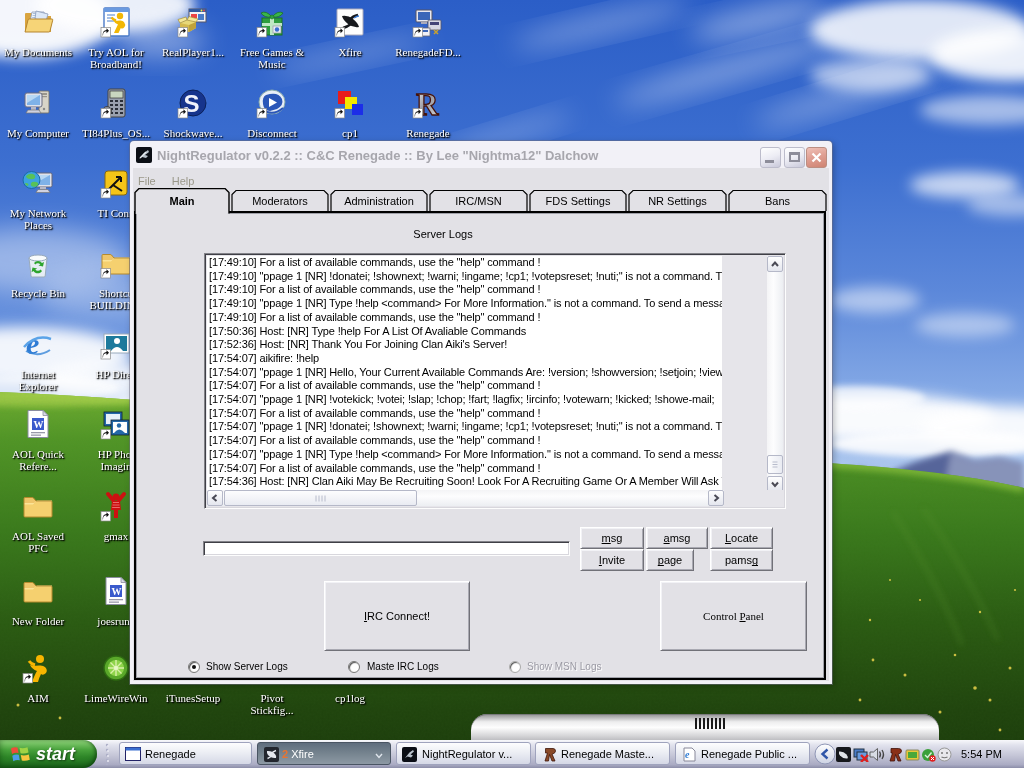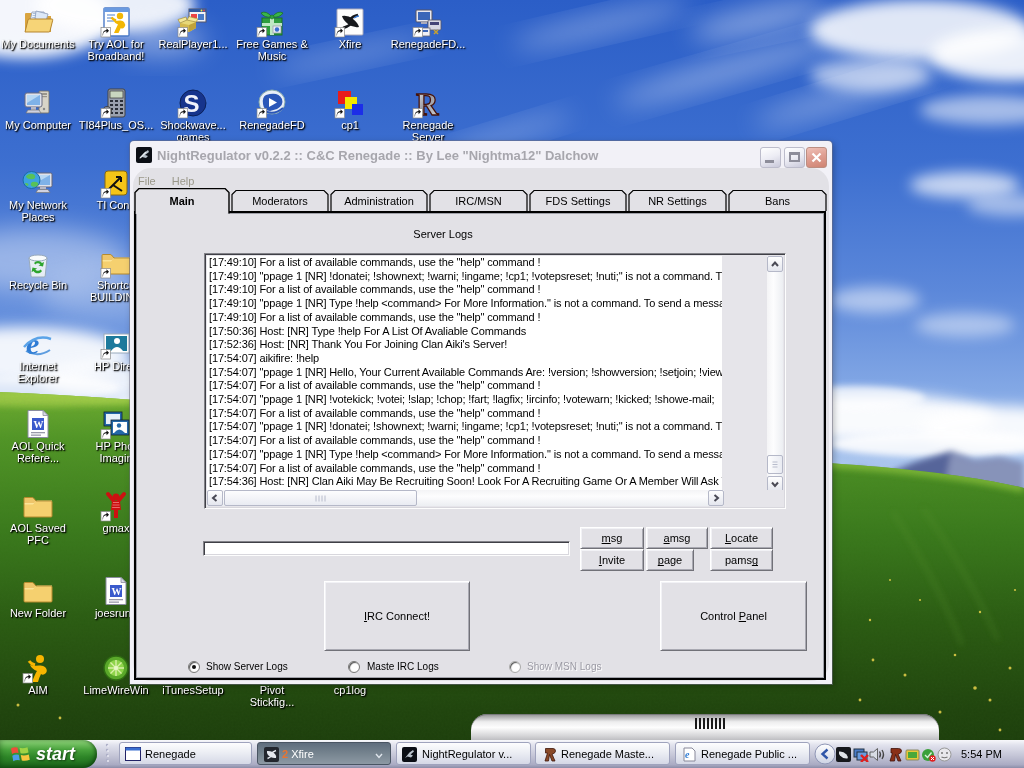--- a/index.html
+++ b/index.html
@@ -1,25 +1,25 @@
 <!DOCTYPE html>
 <html><head>
 <meta charset="utf-8">
 <style>
 html,body{margin:0;padding:0;width:1024px;height:768px;overflow:hidden;}
 body{font-family:"Liberation Sans",sans-serif;position:relative;background:#3a6ed0;}
 #wall{position:absolute;left:0;top:0;}
 .ic{position:absolute;text-align:center;color:#fff;font-size:11px;line-height:12px;}
-.ic .t{margin-top:0;text-shadow:1px 1px 2px #000,1px 1px 1px rgba(0,0,0,.9);}
+.ic .t{margin-top:8px;text-shadow:1px 1px 2px #000,1px 1px 1px rgba(0,0,0,.9);font-family:Liberation Serif, serif;}
 .ic svg{display:block;margin:0 auto;}
 #win{position:absolute;left:130px;top:141px;width:702px;height:543px;background:#f2f1f7;border-radius:4px 4px 0 0;box-shadow:0 0 0 1px rgba(110,110,130,.5),2px 2px 7px rgba(0,0,0,.28);}
 #ttl{position:absolute;left:27px;top:7px;font-size:13px;font-weight:bold;color:#a7a6ad;white-space:nowrap;}
 .cap{position:absolute;top:6px;width:21px;height:21px;border-radius:3px;box-sizing:border-box;}
 .capn{background:linear-gradient(160deg,#ffffff,#ececf4 50%,#c9c9da);border:1px solid #bcbccb;}
-#client{position:absolute;left:3px;top:27px;width:696px;height:513px;background:#e2e1e6;font-size:11px;border-radius:18px;}
+#client{position:absolute;left:3px;top:27px;width:696px;height:513px;background:#e2e1e6;font-size:11px;}
 #page{position:absolute;left:1px;top:43px;width:688px;height:465px;border:2px solid #000;background:#e2e1e6;box-shadow:inset 0 0 0 1px #9fa0a8;}
 .bevelout{position:absolute;background:#e2e1e6;border-top:1px solid #ffffff;border-left:1px solid #ffffff;border-right:1px solid #717178;border-bottom:1px solid #717178;box-shadow:inset 1px 1px 0 #f2f2f6,inset -1px -1px 0 #a9a9b2;box-sizing:border-box;}
 .sunken{position:absolute;border-top:1px solid #828288;border-left:1px solid #828288;border-right:1px solid #fdfdfd;border-bottom:1px solid #fdfdfd;box-shadow:inset 1px 1px 0 #3f3f46,inset -1px -1px 0 #d8d7dd;box-sizing:border-box;background:#fff;}
 .bbtn{text-align:center;color:#000;}
 #taskbar{position:absolute;left:0;top:740px;width:1024px;height:28px;background:linear-gradient(#f8f8fb,#e1e2ed 18%,#c5c6d7 55%,#aaabc3 88%,#8b8da8);font-size:11px;}
 .tbtn{position:absolute;top:2px;height:23px;border-radius:3px;background:linear-gradient(#fdfdfe,#eceef4 45%,#d5d8e6);border:1px solid #9fa3bd;box-sizing:border-box;color:#000;overflow:hidden;}
 .tbtn .txt{position:absolute;left:25px;top:5px;white-space:nowrap;}
 .rad{position:absolute;width:12px;height:12px;border-radius:50%;background:#fff;border:1px solid #777;box-shadow:inset 1px 1px 1px #555;box-sizing:border-box;}
 .rlbl{position:absolute;font-size:10px;color:#000;}
 u{text-decoration-skip-ink:none;text-underline-offset:1px;}
@@ -264,21 +264,21 @@
   </div>
 <div class="ic" style="left:233px;top:87px;width:78px">
     <svg width="32" height="32" viewBox="0 0 32 32">
       <ellipse cx="16" cy="15" rx="13" ry="12" fill="#e8eef8" stroke="#8aa" stroke-width="1"></ellipse>
 <path d="M10,8 Q22,4 26,12 Q28,18 21,22 L14,24 Q8,24 7,17 Q6,10 10,8 Z" fill="#2a56b8"></path>
 <path d="M13,11 L21,15.5 L13,20 Z" fill="#fff"></path>
 <path d="M6,22 Q16,30 27,21" stroke="#2a56b8" stroke-width="2" fill="none"></path>
       <rect x="1" y="21.5" width="9.5" height="9.5" fill="#fff" stroke="#888" stroke-width="0.7"></rect>
       <path d="M3,29.5 C3,26.5 4.2,25.2 6.5,25.2 L6.5,27.3 L9,24.7 L6.5,22.2 L6.5,24 C3.8,24 2.6,26.2 2.6,29.5 Z" fill="#111"></path>
     </svg>
-    <div class="t">RenegadeFD</div>
+    <div class="t">Disconnect</div>
   </div>
 <div class="ic" style="left:311px;top:87px;width:78px">
     <svg width="32" height="32" viewBox="0 0 32 32">
       <rect x="4" y="4" width="13" height="13" fill="#e81c1c"></rect>
 <rect x="11" y="10" width="12" height="12" fill="#f5e800"></rect>
 <rect x="18" y="17" width="11" height="11" fill="#1c2ee8"></rect>
       <rect x="1" y="21.5" width="9.5" height="9.5" fill="#fff" stroke="#888" stroke-width="0.7"></rect>
       <path d="M3,29.5 C3,26.5 4.2,25.2 6.5,25.2 L6.5,27.3 L9,24.7 L6.5,22.2 L6.5,24 C3.8,24 2.6,26.2 2.6,29.5 Z" fill="#111"></path>
     </svg>
     <div class="t">cp1</div>
@@ -571,21 +571,21 @@
     <div class="sunken" style="left:70px;top:373px;width:367px;height:15px;"></div>
 
     <div class="bevelout bbtn" style="left:447px;top:359px;width:64px;height:22px;line-height:20px;"><u>m</u>sg</div>
     <div class="bevelout bbtn" style="left:513px;top:359px;width:62px;height:22px;line-height:20px;"><u>a</u>msg</div>
     <div class="bevelout bbtn" style="left:577px;top:359px;width:63px;height:22px;line-height:20px;"><u>L</u>ocate</div>
     <div class="bevelout bbtn" style="left:447px;top:381px;width:64px;height:22px;line-height:20px;"><u>I</u>nvite</div>
     <div class="bevelout bbtn" style="left:513px;top:381px;width:48px;height:22px;line-height:20px;"><u>p</u>age</div>
     <div class="bevelout bbtn" style="left:577px;top:381px;width:63px;height:22px;line-height:20px;">pams<u>g</u></div>
 
     <div class="bevelout bbtn" style="left:191px;top:413px;width:146px;height:70px;line-height:68px;"><u>I</u>RC Connect!</div>
-    <div class="bevelout bbtn" style="left:527px;top:413px;width:147px;height:70px;line-height:68px;">Control <u>P</u>anel</div>
+    <div class="bevelout bbtn" style="left:527px;top:413px;width:147px;height:70px;line-height:68px;font-family:Liberation Serif, serif;">Control <u>P</u>anel</div>
 
     <div class="rad" style="left:55px;top:493px;">
         <div style="position:absolute;left:3px;top:3px;width:4px;height:4px;border-radius:50%;background:#111;"></div>
       </div>
     <div class="rlbl" style="left:73px;top:493px;">Show Server Logs</div>
     <div class="rad" style="left:215px;top:493px;"></div>
     <div class="rlbl" style="left:234px;top:493px;">Maste IRC Logs</div>
     <div class="rad" style="left:376px;top:493px;border-color:#aaa;"></div>
     <div class="rlbl" style="left:394px;top:493px;color:#9b9aa4;text-shadow:1px 1px 0 #fff;">Show MSN Logs</div>
   </div>

